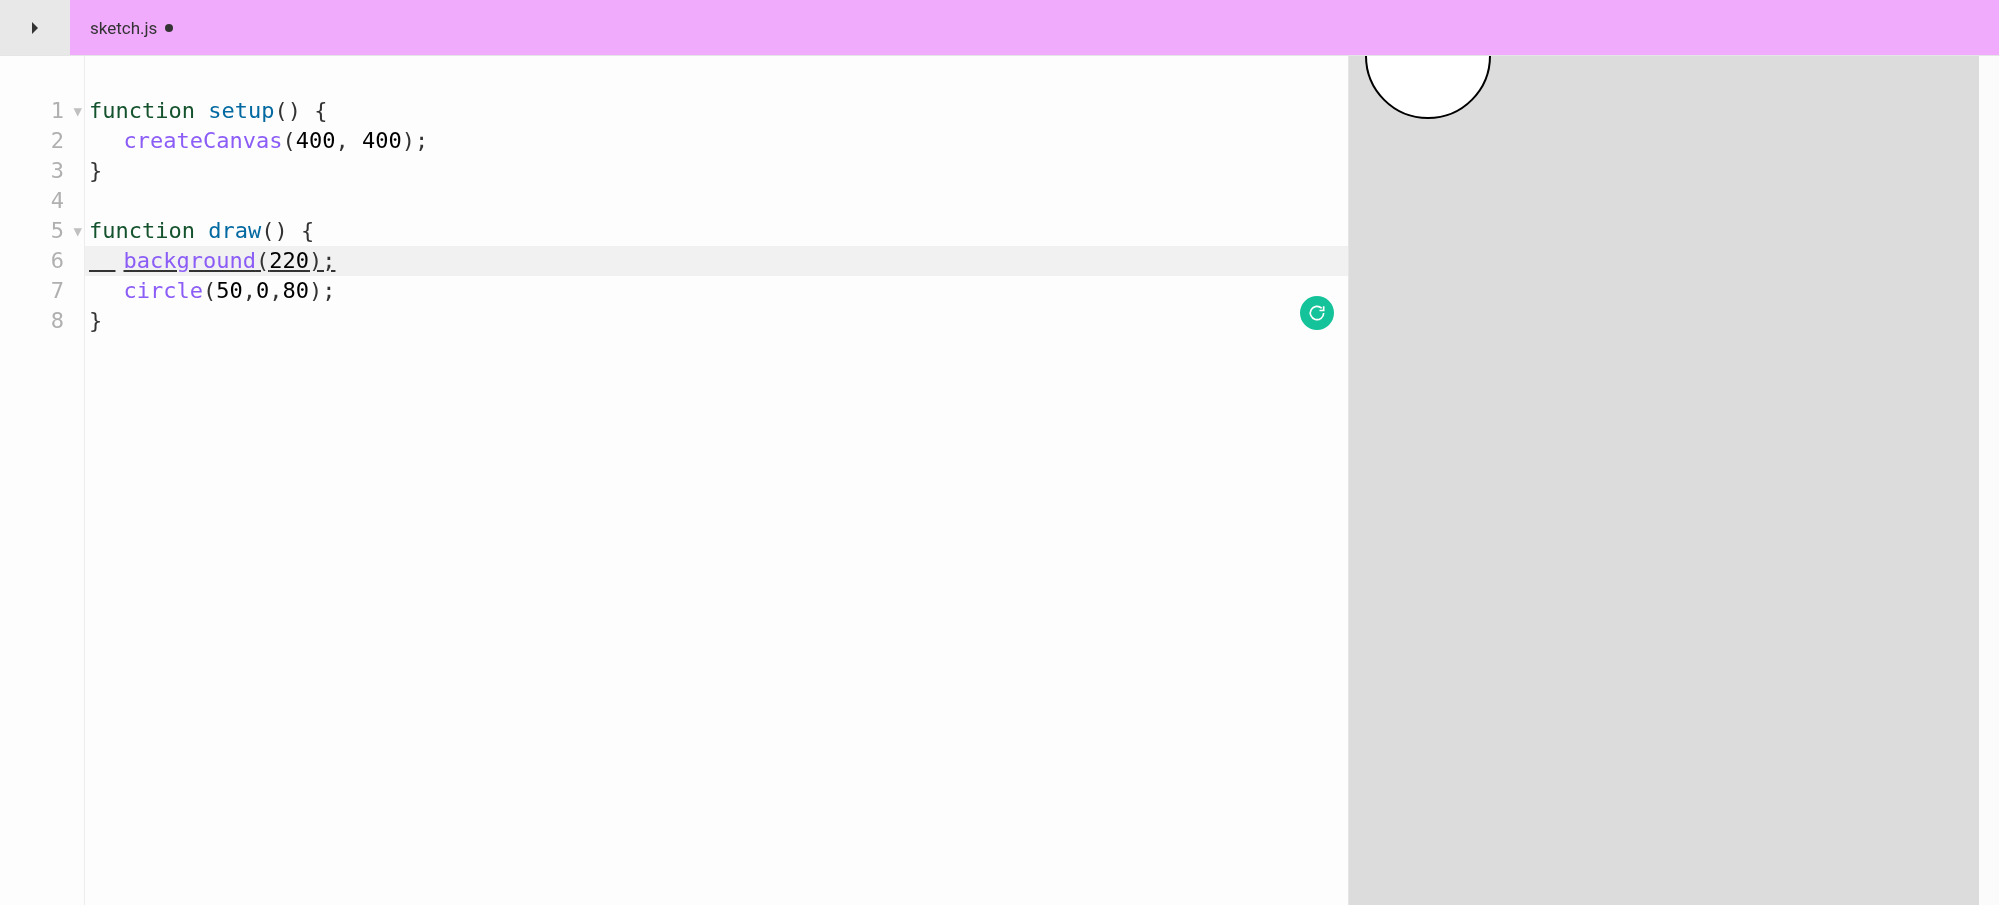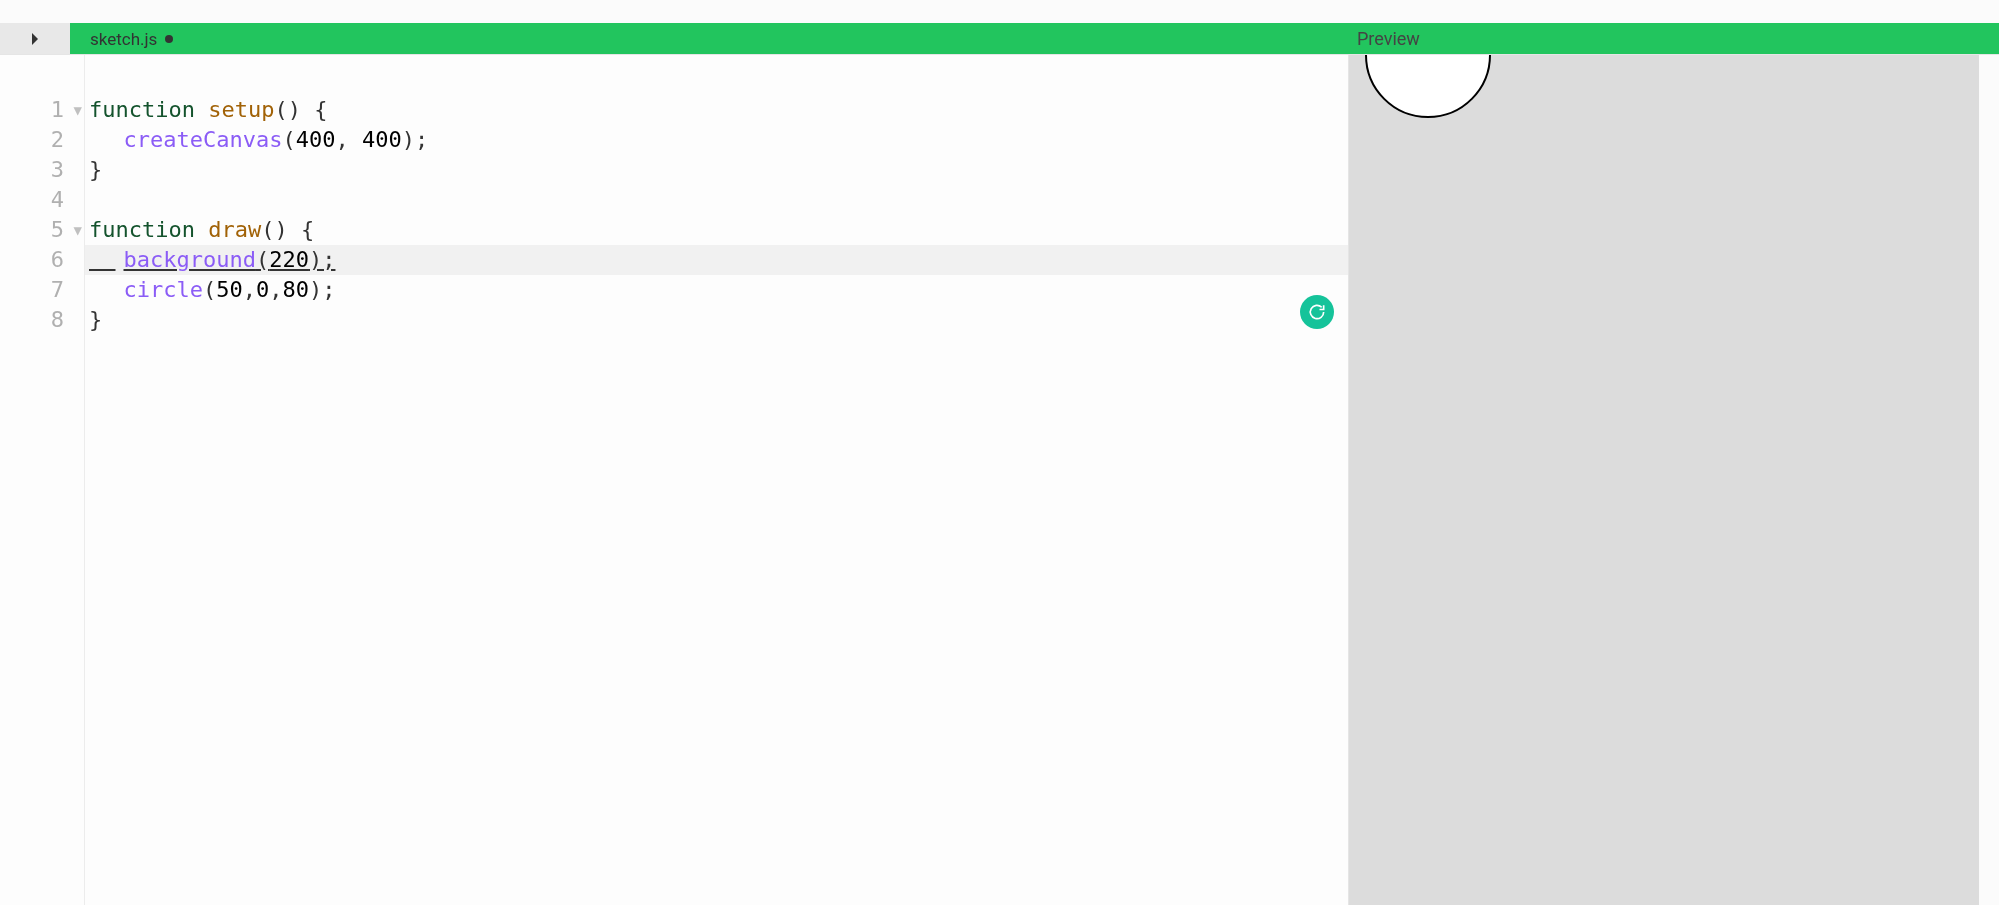--- a/index.html
+++ b/index.html
@@ -1,25 +1,24 @@
 <!DOCTYPE html>
 <html><head>
 <meta charset="utf-8">
 <style>
   * { box-sizing: border-box; margin: 0; padding: 0; }
   html, body { height: 100%; font-family: -apple-system, BlinkMacSystemFont, "Segoe UI", Roboto, sans-serif; }
   body { display: flex; flex-direction: column; background: #fbfbfb; }
 
   .top-bar {
-    height: 32px;
+    height: 56px;
     display: flex;
     align-items: stretch;
     border-bottom: 1px solid #e5e5e5;
-    background: #22c55e;
-    margin-top: 23px;
+    background: #f0abfc;
   }
   .expand-btn {
     width: 70px;
     display: flex;
     align-items: center;
     justify-content: center;
     background: #e8e8e8;
     cursor: pointer;
   }
   .expand-btn svg { width: 16px; height: 16px; fill: #333; }
@@ -92,21 +91,21 @@
     font-size: 22px;
     line-height: 30px;
     color: #333;
     white-space: pre;
     position: relative;
   }
   .cl { height: 30px; padding-left: 4px; }
   .cl.active { background: #f1f1f1; text-decoration: underline; }
   .kw { color: #8b5cf6; margin-left: 8px; }       
   .kfn { color: #14532d; }      
-  .fnname { color: #a16207; }   
+  .fnname { color: #0369a1; }   
   .num { color: #000000; text-align: right; }
   .punct { color: #333; }
   
   .grammarly-badge {
     position: absolute;
     right: 14px;
     top: 240px;
     width: 34px; height: 34px;
     border-radius: 50%;
     background: #15c39a;
@@ -142,23 +141,20 @@
 <div class="top-bar">
   <div class="expand-btn">
     <svg viewBox="0 0 16 16">
         <path d="M5 2l6 6-6 6V2z"></path>
       </svg>
   </div>
   <div class="file-tab">
     <span>sketch.js</span>
     <span class="dirty-dot"></span>
   </div>
-  <div class="top-right">
-    <span>Preview</span>
-  </div>
 </div>
 
 <div class="main">
   <div class="editor-pane">
     <div class="gutter" id="gutter">
         <div class="ln">1<span class="fold">▼</span></div>
         <div class="ln">2</div>
         <div class="ln">3</div>
         <div class="ln">4</div>
         <div class="ln">5<span class="fold">▼</span></div>

